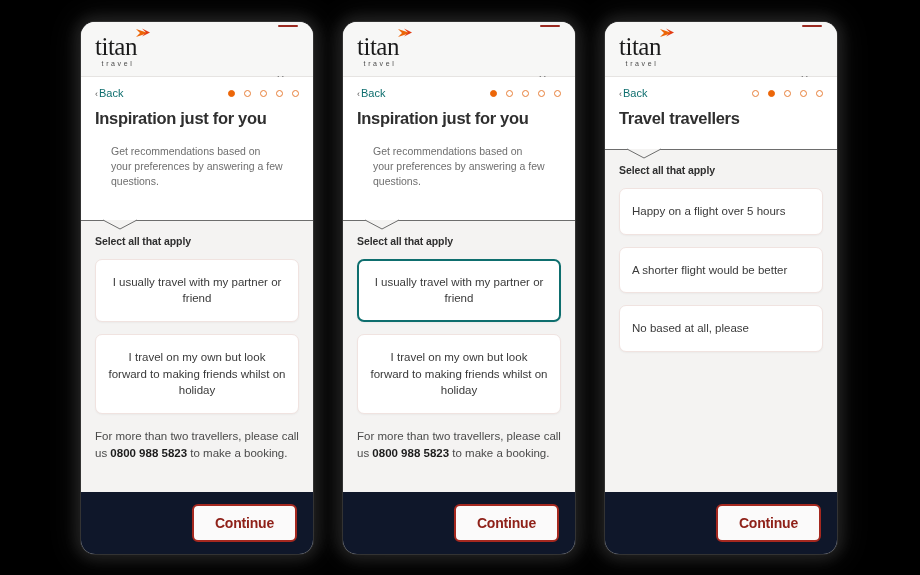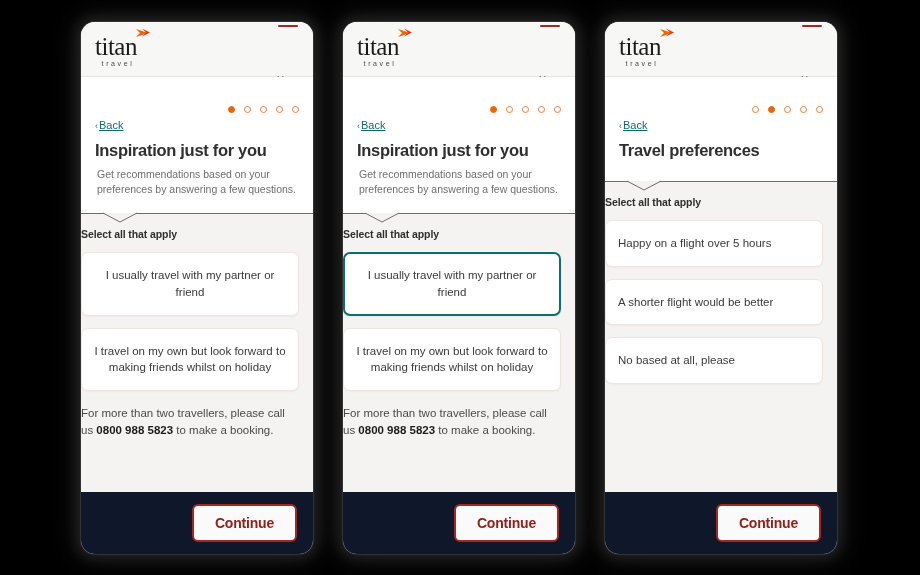--- a/index.html
+++ b/index.html
@@ -97,24 +97,22 @@
   }
   .introrow{
     display:flex;
     align-items:center;
     justify-content:space-between;
     margin-bottom:10px;
   }
   .back{
     font-size:11px;
     color:#0e6e6e;
-    text-decoration:underline;
     cursor:pointer;
     white-space:nowrap;
-    margin-top:32px;
   }
   .back .chev{
     text-decoration:none;
     display:inline-block;
     margin-right:1px;
     font-size:9px;
     color:#555;
   }
   .dots{display:flex;gap:9px;align-items:center;}
   .dot{
@@ -131,41 +129,41 @@
     font-weight:bold;
     color:#2f2f2f;
     letter-spacing:-0.3px;
     margin:0 0 7px 0;
     line-height:1.15;
   }
   .sub{
     font-size:10.5px;
     color:#6e6e6e;
     line-height:1.45;
-    margin:2px;
+    margin:16px;
   }
   .intro-pad{height:14px;}
 
   
   .notch{
     position:relative;
     height:1px;
     background:#6d6d6d;
     flex:0 0 auto;
   }
   .notch svg{
     position:absolute;
     left:22px;top:-1px;
   }
 
   
   .qarea{
     background:#f4f3f2;
     flex:1 1 auto;
-    padding:14px 14px 0 0;
+    padding:14px 14px 0 14px;
     box-sizing:border-box;
     overflow:hidden;
   }
   .qlabel{
     font-size:10.5px;
     font-weight:bold;
     color:#2f2f2f;
     margin:0 0 12px 0;
     letter-spacing:-0.1px;
   }
@@ -378,21 +376,21 @@
       <div class="introrow">
         <span class="back"><span class="chev">‹</span><span>Back</span></span>
         <span class="dots">
           <span class="dot"></span>
           <span class="dot on"></span>
           <span class="dot"></span>
           <span class="dot"></span>
           <span class="dot"></span>
         </span>
       </div>
-      <h1 class="h1">Travel preferences</h1>
+      <h1 class="h1">Travel travellers</h1>
       <div class="intro-pad"></div>
     </div>
 
     <div class="notch">
       <svg width="34" height="12" viewBox="0 0 34 12">
           <path d="M0 1 L17 10 L34 1" fill="#f4f3f2" stroke="#6d6d6d" stroke-width="1"></path>
         </svg>
     </div>
 
     <div class="qarea">

